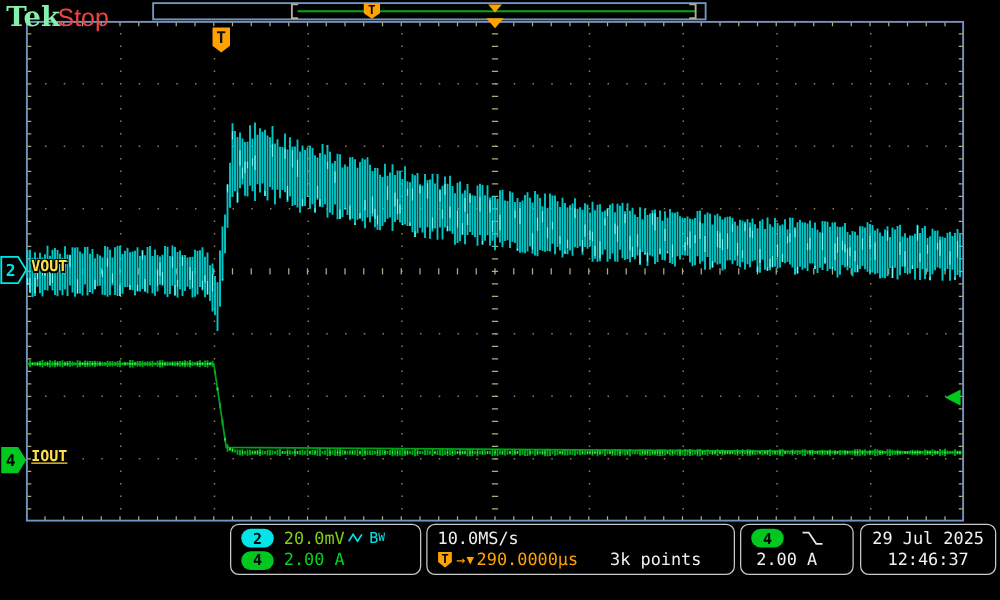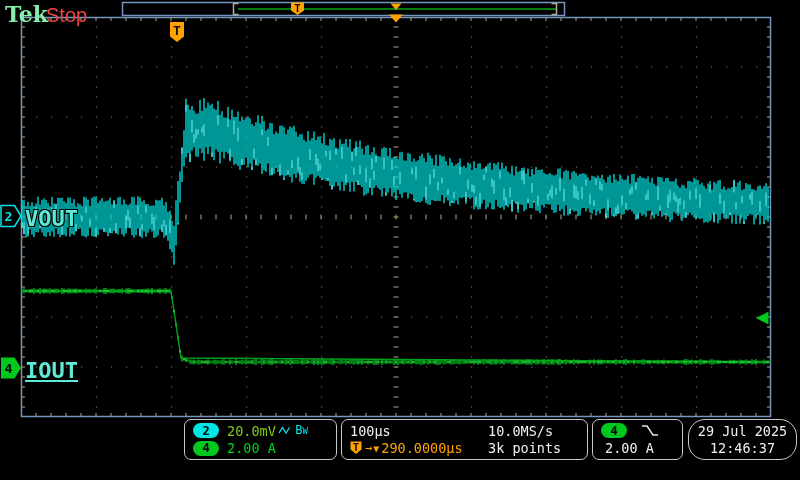--- a/index.html
+++ b/index.html
@@ -3,36 +3,36 @@
 <meta charset="utf-8">
 <style>
   html,body{margin:0;padding:0;background:#000;}
   #scope{position:relative;width:800px;height:480px;background:#000;overflow:hidden;
          font-family:"DejaVu Sans Mono",monospace;}
   #scope-svg{position:absolute;left:0;top:0;}
   .logo{position:absolute;left:5px;top:1px;color:#86efac;font-family:"DejaVu Serif",serif;
         font-weight:bold;font-size:22px;letter-spacing:0px;}
   .acq-status{position:absolute;left:46px;top:4px;color:#ef4444;
         font-family:"Liberation Sans",sans-serif;font-size:20px;}
-  .ch-label{position:absolute;color:#5eead4;font-size:22px;font-weight:bold;
+  .ch-label{position:absolute;color:#fde047;font-size:12px;font-weight:bold;
         text-shadow:1px 1px 0 #000,-1px -1px 0 #000,1px -1px 0 #000,-1px 1px 0 #000;}
   #vout-label{left:25px;top:206px;}
   #iout-label{left:25px;top:358px;text-decoration:underline;}
   .box{position:absolute;top:419px;height:41px;box-sizing:border-box;background:#000;
        border:1.5px solid #c9c9c9;border-radius:7px;color:#f0f0f0;font-size:13.5px;
        padding:2px 8px;display:flex;flex-direction:column;justify-content:space-around;}
   .row{display:flex;align-items:center;height:17px;white-space:nowrap;}
   .pill{width:26px;height:15px;border-radius:8px;flex:0 0 auto;display:flex;align-items:center;
         justify-content:center;color:#000;font-weight:bold;font-size:12px;margin-right:8px;}
   .pill.c2{background:#00e6e6;}
   .pill.c4{background:#00c81e;}
   #box-ch{left:184px;width:153px;}
   #box-horiz{left:341px;width:247px;}
   #box-trig{left:592px;width:91px;}
-  #box-date{left:688px;width:109px;align-items:center;border-radius:17px;}
+  #box-date{left:688px;width:109px;align-items:center;}
   .cy{color:#84cc16;}
   .gr{color:#00d21e;}
   .or{color:#ffa200;}
   .bw{margin-left:auto;margin-right:20px;display:flex;align-items:flex-start;color:#00e6e6;}
   .bwb{font-size:12px;line-height:11px;margin-left:2px;}
   .bww{font-size:9px;line-height:9px;align-self:flex-end;}
   .col1{width:138px;flex:0 0 auto;display:flex;align-items:center;}
   .tsh{margin-right:2px;}
   .dly-arrow{font-size:12px;margin:0 1px;}
   .dly-marker{font-size:10px;margin-right:2px;}
@@ -109,21 +109,20 @@
       </span>
     </div>
     <div class="row">
       <span class="pill c4">4</span>
       <span class="gr">2.00 A</span>
     </div>
   </div>
 
   <div id="box-horiz" class="box">
     <div class="row">
-      <span class="col1">100µs</span>
       <span>10.0MS/s</span>
     </div>
     <div class="row">
       <span class="col1 or">
         <svg class="tsh" width="12" height="14" viewBox="0 0 12 14">
           <polygon points="0.5,0.5 11.5,0.5 11.5,8.5 6,13 0.5,8.5" fill="#ffa200"></polygon>
           <text x="6" y="9.5" font-size="10" font-weight="bold" fill="#000" text-anchor="middle">T</text>
         </svg>
         <span class="dly-arrow">→</span>
         <span class="dly-marker">▼</span>

